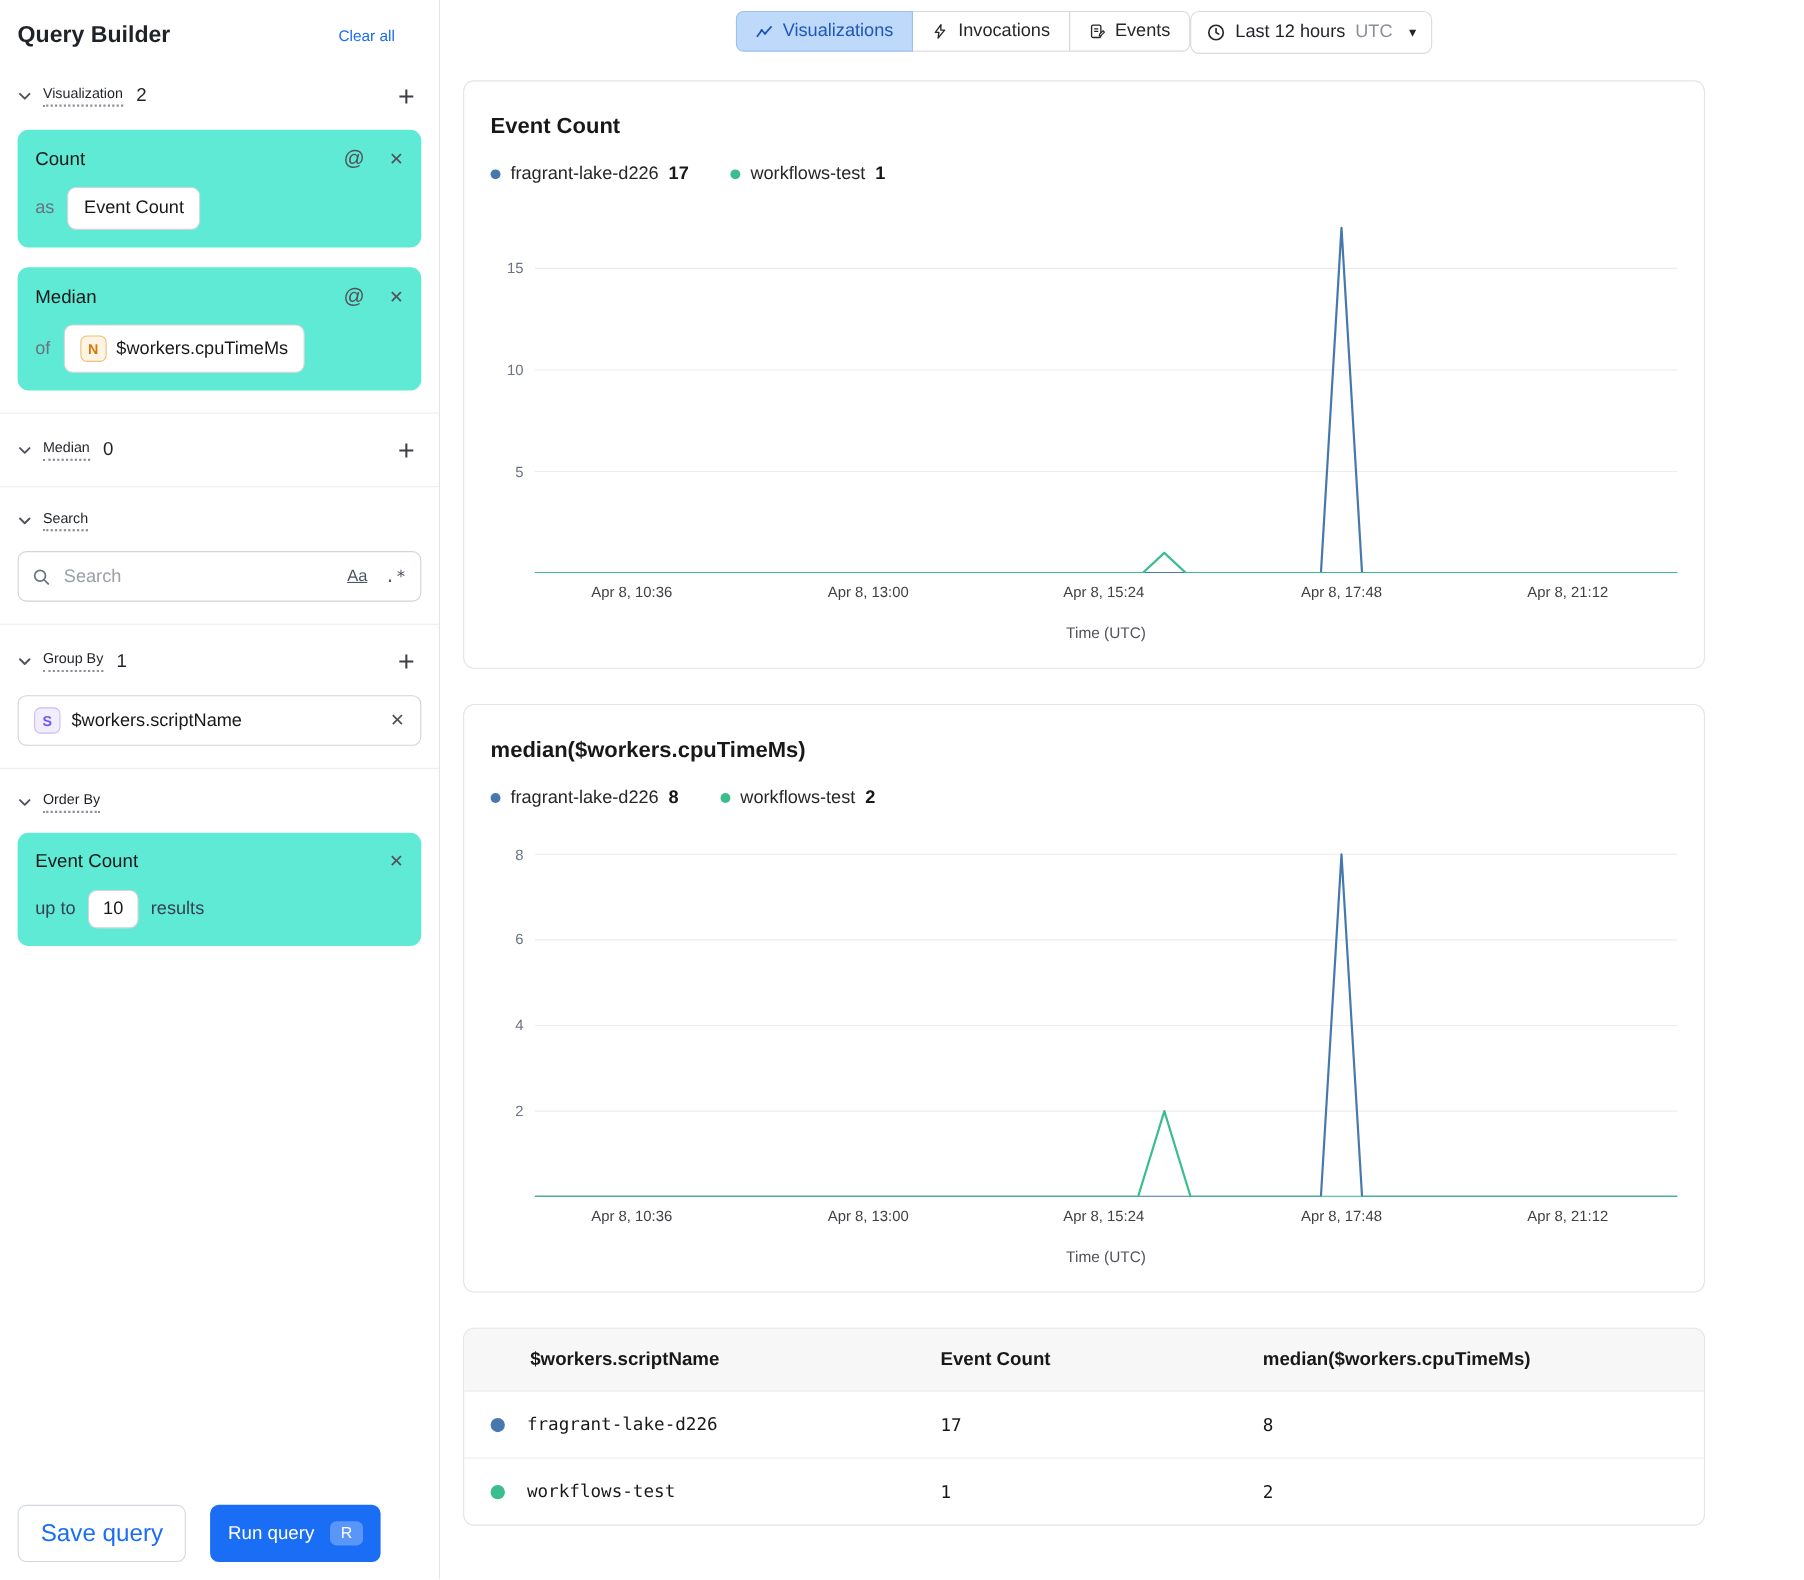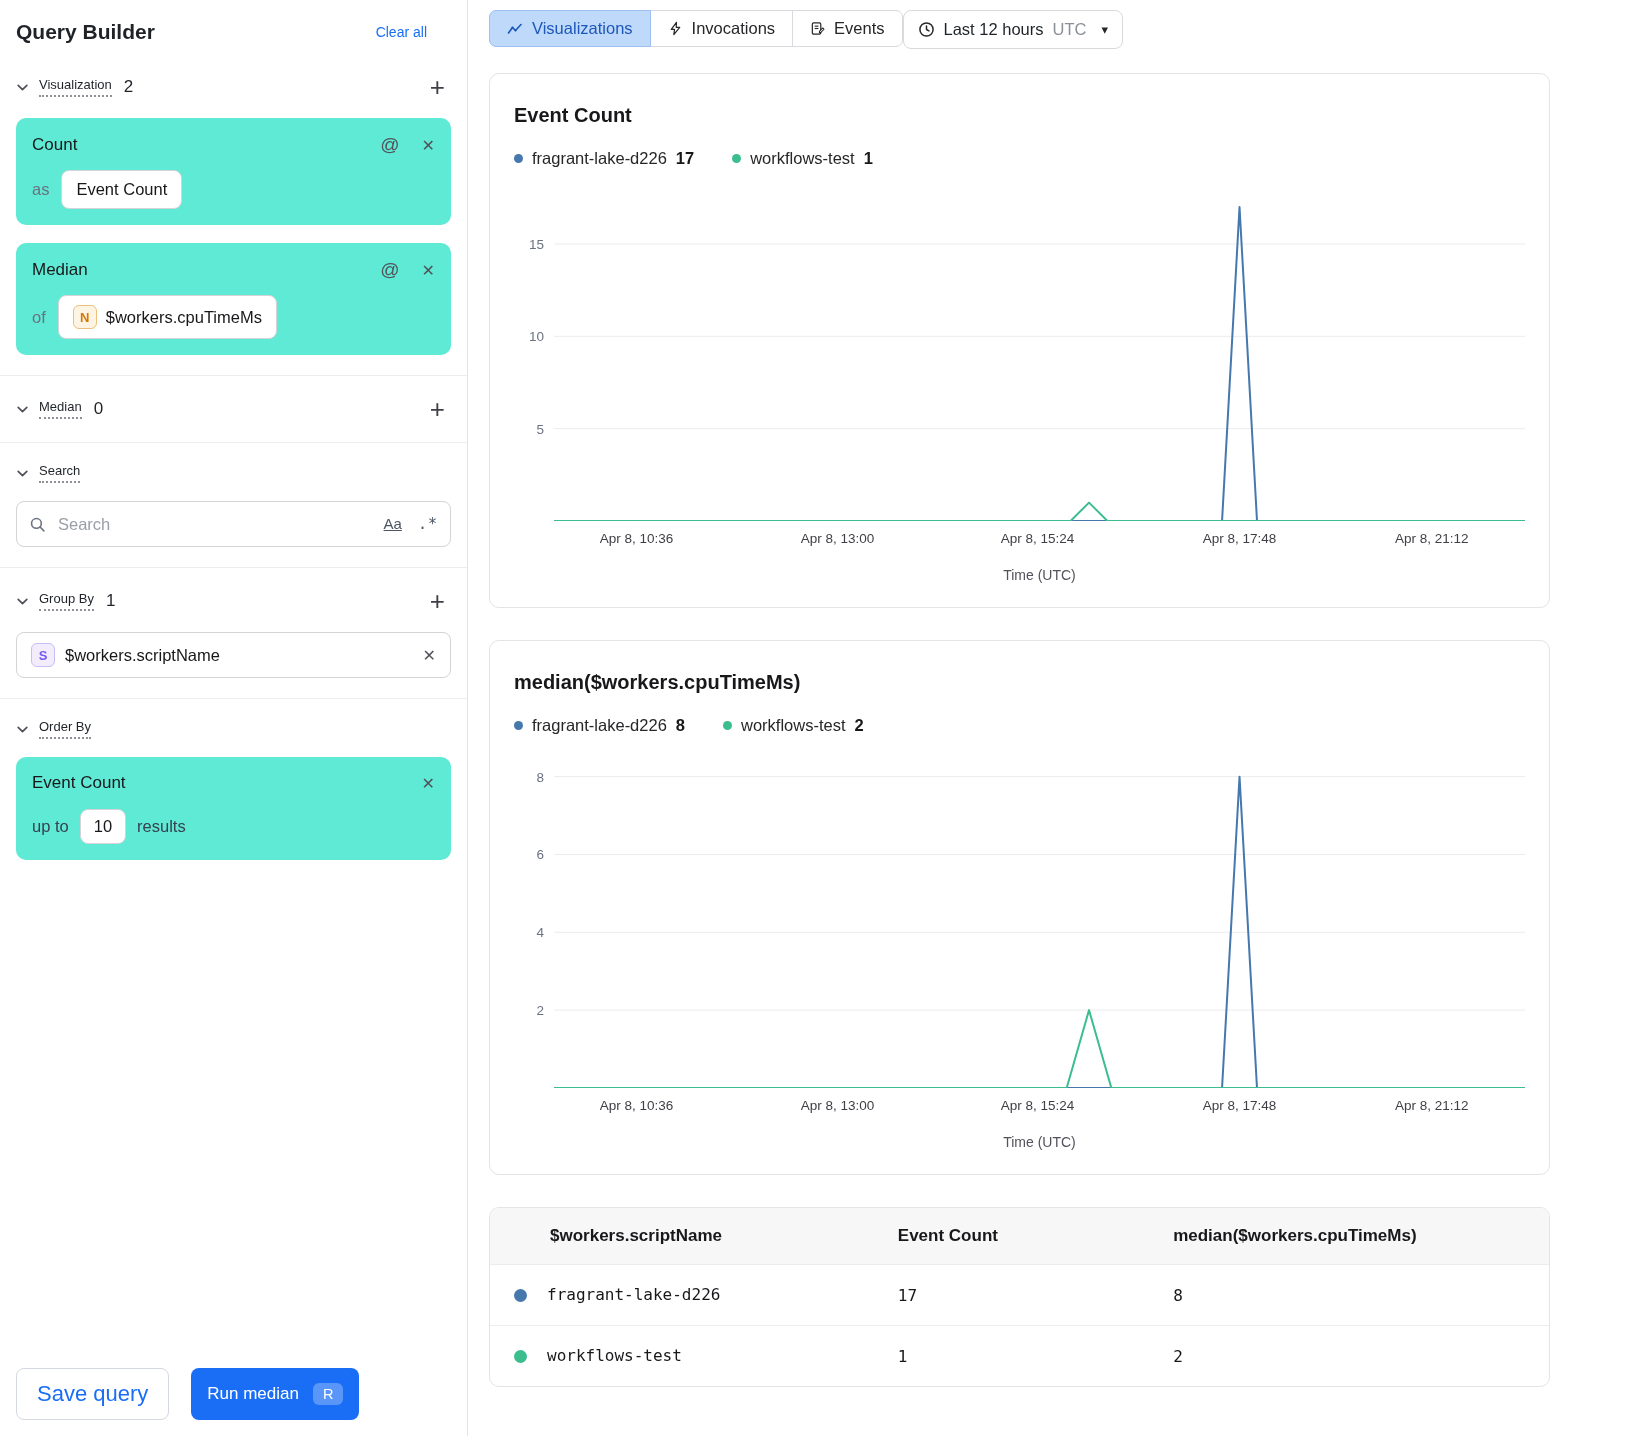--- a/index.html
+++ b/index.html
@@ -5,21 +5,21 @@
   * { box-sizing: border-box; }
   html,body { margin:0; padding:0; }
   body {
     width:1640px; height:1436px; overflow:hidden;
     font-family:"Liberation Sans", sans-serif;
     color:#1f2328; background:#fff; display:flex;
   }
   button { font-family:inherit; cursor:pointer; }
 
   
-  aside { width:468px; flex-shrink:0; border-right:1px solid #e4e4e7; display:flex; flex-direction:column; }
+  aside { width:400px; flex-shrink:0; border-right:1px solid #e4e4e7; display:flex; flex-direction:column; }
   .sb-header { display:flex; align-items:center; justify-content:space-between; padding:20px 40px 10px 16px; }
   .sb-title { font-size:21px; font-weight:700; margin:0; }
   .clear-all { color:#1a6ef5; font-size:14px; text-decoration:none; cursor:pointer; }
   .sb-scroll { flex:1; overflow:hidden; }
   .sb-section { padding:20px 16px; border-bottom:1px solid #ededee; }
   .sb-section.last { border-bottom:none; }
   .sec-head { display:flex; align-items:center; gap:10px; }
   .chev { display:flex; align-items:center; cursor:pointer; }
   .sec-title { font-size:13px; color:#1f2328; border-bottom:2px dotted #8f8f95; padding-bottom:3px; }
   .sec-count { font-size:17px; color:#1f2328; margin-left:2px; }
@@ -50,21 +50,21 @@
   .gb-chip .close-icon { margin-left:auto; }
   .ob-row { display:flex; align-items:center; gap:11px; margin-top:16px; color:#374151; font-size:16.5px; }
   .sb-footer { margin-top:auto; display:flex; gap:22px; padding:16px; }
   .btn-save { background:#fff; color:#1a6ef5; border:1px solid #d3d8e0; border-radius:8px; padding:12px 20px; font-size:22px; }
   .btn-run { background:#1a6ef5; color:#fff; border:none; border-radius:8px; padding:12px 16px; font-size:17px;
              font-weight:500; display:flex; align-items:center; gap:14px; }
   .kbd-badge { background:rgba(255,255,255,.28); border-radius:6px; padding:3px 10px; font-size:14.5px; font-weight:400; }
 
   
   main { flex:1; padding:10px 90px 30px 21px; overflow:hidden; }
-  .main-top { display:flex; justify-content:flex-start; align-items:flex-start; margin-bottom:24px; }
+  .main-top { display:flex; justify-content:center; align-items:flex-start; margin-bottom:24px; }
   .tabs { display:flex; }
   .tab { display:flex; align-items:center; gap:9px; padding:8px 17px; border:1px solid #d9d9de; background:#fff;
          font-size:16.5px; color:#27272a; margin-left:-1px; position:relative; }
   .tab:first-child { border-radius:7px 0 0 7px; margin-left:0; }
   .tab:last-child { border-radius:0 7px 7px 0; }
   .tab.active { background:#bfd9fb; border-color:#9cc0f2; color:#1d57b8; z-index:1; }
   .time-dd { display:flex; align-items:center; gap:9px; border:1px solid #d9d9de; border-radius:8px;
              padding:9px 14px; font-size:16.5px; background:#fff; cursor:pointer; }
   .time-zone { color:#8a8f98; }
   .caret { font-size:13px; color:#27272a; margin-left:6px; }
@@ -228,21 +228,21 @@
           <span class="chip small">10</span>
           <span>results</span>
         </div>
       </div>
     </div>
   </div>
 
   <div class="sb-footer">
     <button class="btn-save">Save query</button>
     <button class="btn-run">
-      <span>Run median</span>
+      <span>Run query</span>
       <span class="kbd-badge">R</span>
     </button>
   </div>
 </aside>
 
 <main>
   <div class="main-top">
     <div class="tabs">
       <div class="tab active">
         <span style="display:flex;">

